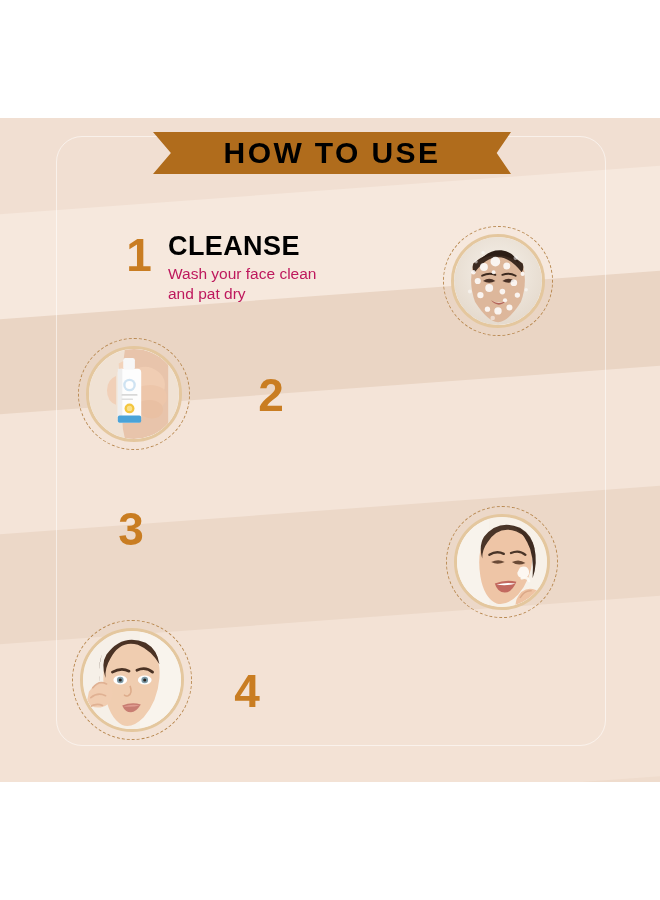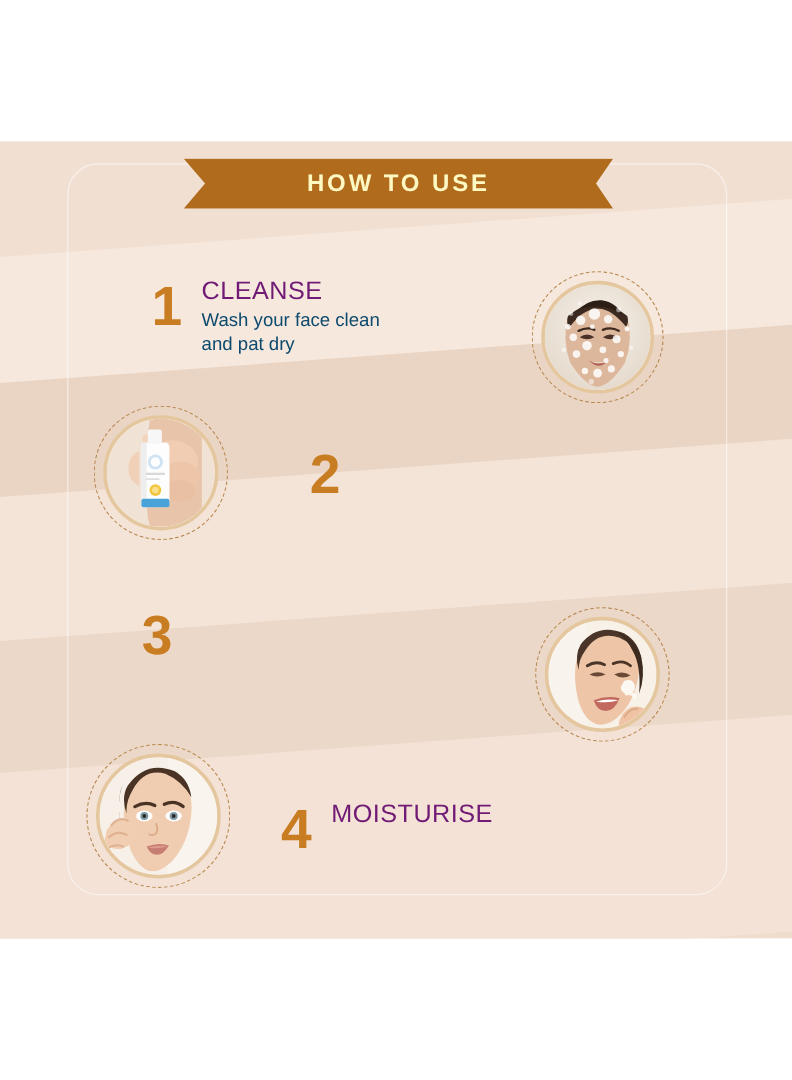--- a/index.html
+++ b/index.html
@@ -73,22 +73,22 @@
     width: 100%;
     height: 100%;
     background: #b06c1c;
     -webkit-clip-path: polygon(0% 0%, 100% 0%, 100% 0%, 96% 50%, 100% 100%, 100% 100%, 0% 100%, 5% 50%);
     clip-path: polygon(0% 0%, 100% 0%, 96% 50%, 100% 100%, 0% 100%, 5% 50%);
     display: flex;
     align-items: center;
     justify-content: center;
   }
   .banner-text {
-    color: #fef9c3;
-    font-size: 20px;
+    color: #000000;
+    font-size: 30px;
     font-weight: 700;
     letter-spacing: 2.4px;
     white-space: nowrap;
   }
 
   
   .step {
     position: absolute;
     display: flex;
     align-items: flex-start;
@@ -97,30 +97,30 @@
     color: #c97d22;
     font-size: 46px;
     font-weight: 700;
     line-height: 1;
     width: 38px;
     text-align: center;
     flex: 0 0 38px;
   }
   .step-body { padding-left: 10px; }
   .step-title {
-    color: #701a75;
-    font-size: 21px;
-    font-weight: 400;
+    color: #000000;
+    font-size: 27px;
+    font-weight: 700;
     letter-spacing: 0.4px;
     line-height: 1.05;
     margin-bottom: 4px;
     white-space: nowrap;
   }
   .step-desc {
-    color: #0c4a6e;
+    color: #be185d;
     font-size: 15.5px;
     line-height: 1.28;
     font-weight: 400;
     white-space: pre-line;
   }
 
   .step1 { left: 120px; top: 232px; }
   .step2 { left: 252px; top: 372px; }
   .step3 { left: 112px; top: 506px; }
   .step4 { left: 228px; top: 668px; }
@@ -195,21 +195,20 @@
     </div>
   </div>
 
   <div class="step step3">
     <div class="step-num">3</div>
   </div>
 
   <div class="step step4">
     <div class="step-num">4</div>
     <div class="step-body">
-      <div class="step-title">MOISTURISE</div>
     </div>
   </div>
 
   <div class="photo p1">
     <div class="ring">
       <div class="img">
         <svg viewBox="0 0 100 100" preserveAspectRatio="xMidYMid slice" aria-hidden="true">
           <defs>
             <radialGradient id="g1bg" cx="50%" cy="40%" r="70%">
               <stop offset="0%" stop-color="#f6f1ea"></stop>

